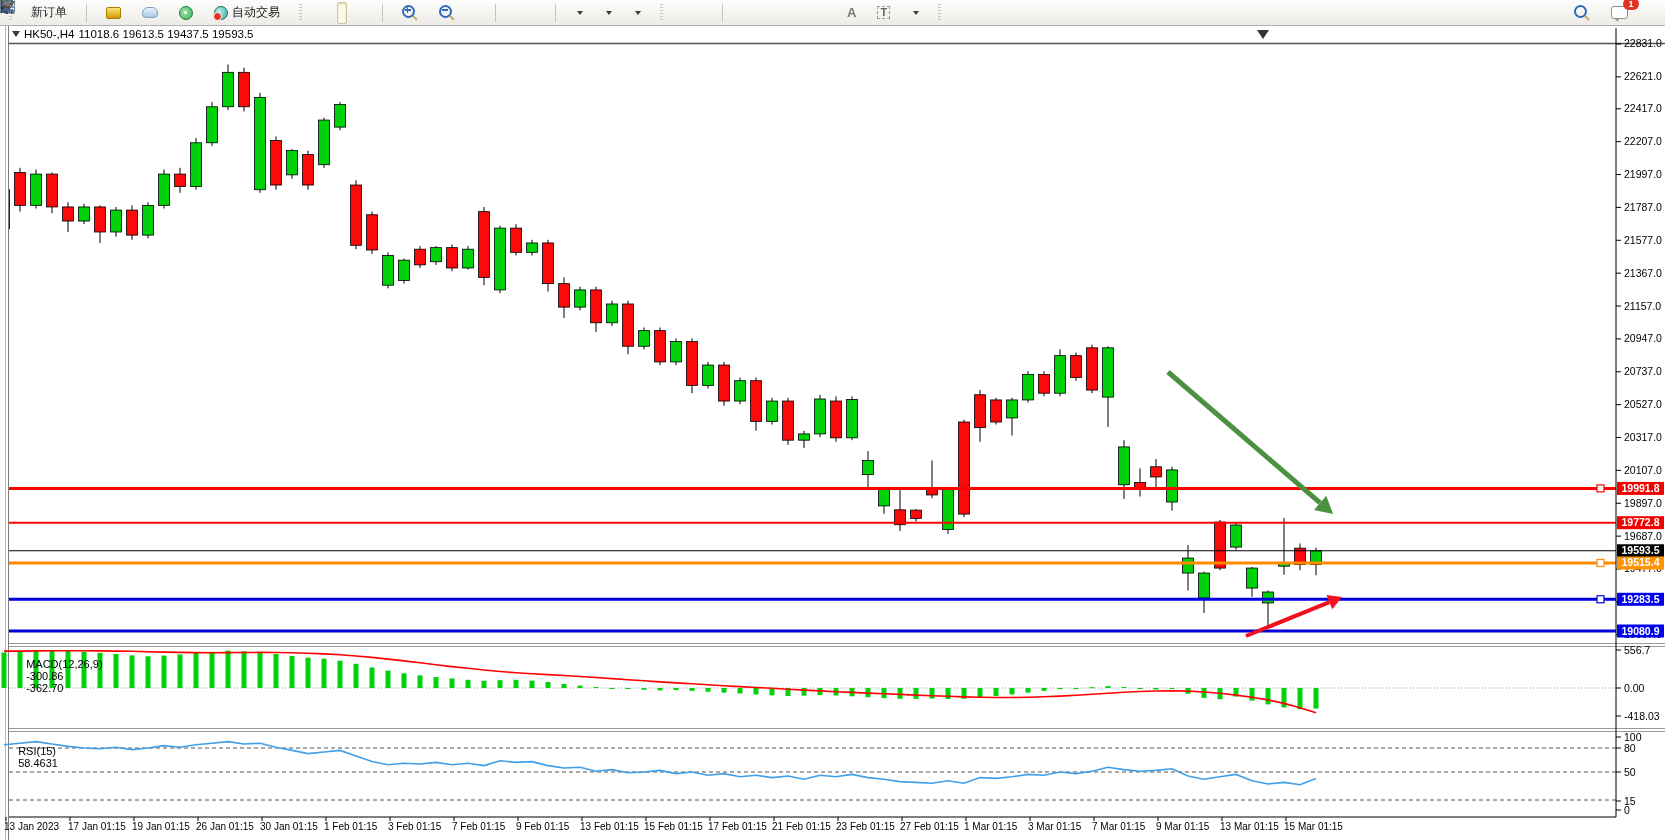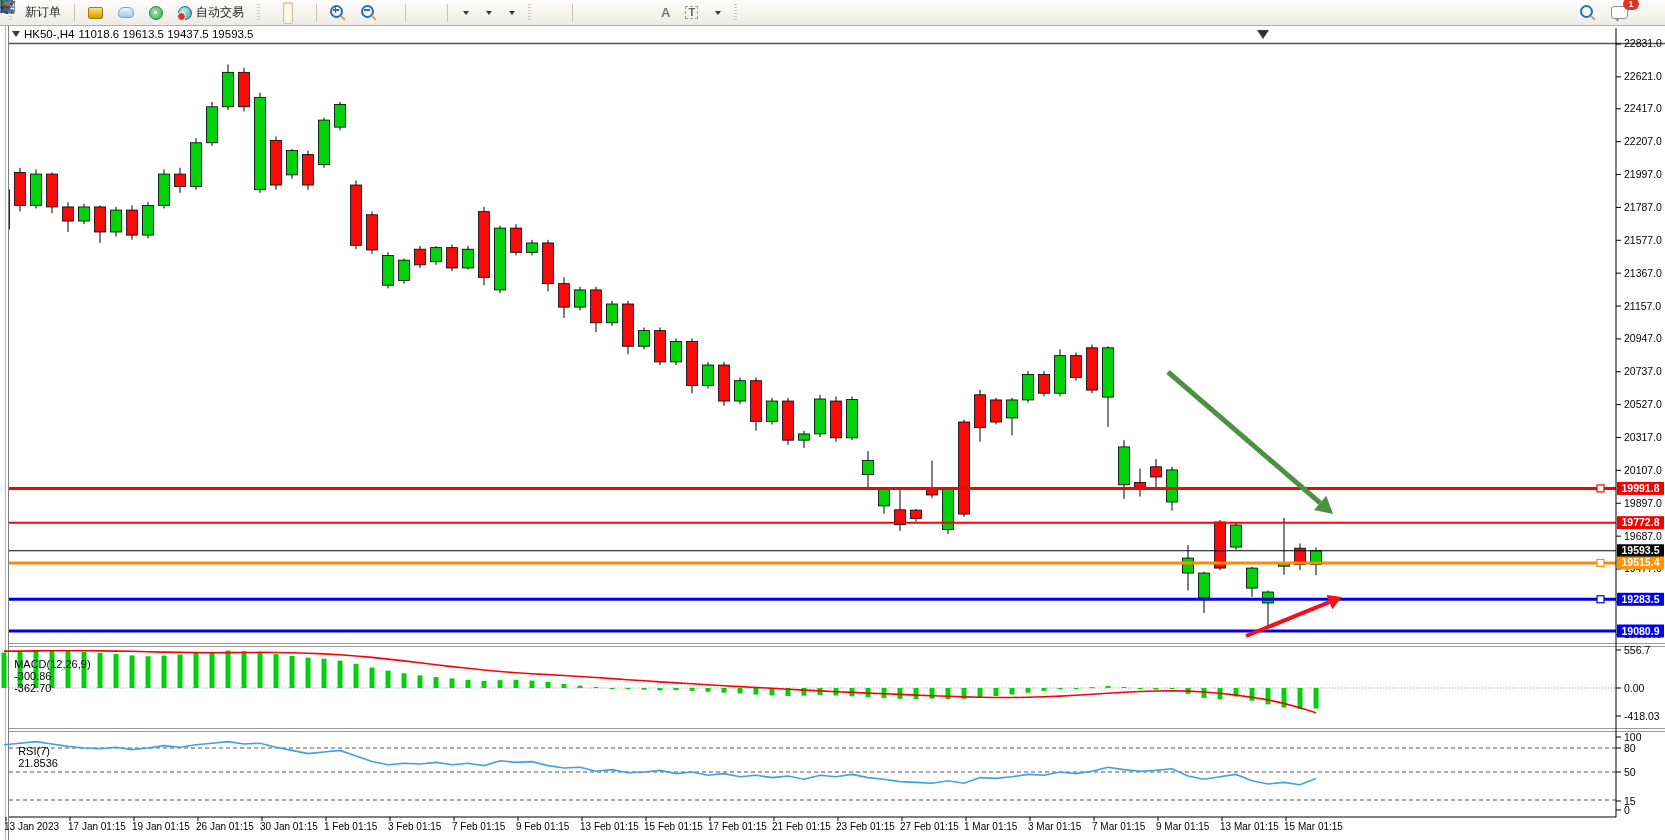--- a/index.html
+++ b/index.html
@@ -1,21 +1,21 @@
 <!DOCTYPE html>
 <html><head>
 <meta charset="utf-8">
 <style>
   html,body{margin:0;padding:0}
   body{width:1665px;height:840px;position:relative;overflow:hidden;background:#fff;
        font-family:"Liberation Sans",sans-serif;-webkit-font-smoothing:antialiased}
   
   .toolbar{position:absolute;top:0;left:0;width:1665px;height:26px;box-sizing:border-box;
     background:linear-gradient(#fdfdfc,#ecebe6);border-bottom:1px solid #b3b0a9;
-    display:flex;align-items:center;padding:2px 6px;gap:5px;z-index:6;font-size:12px;color:#1c1c1c}
+    display:flex;align-items:center;padding:2px 6px;gap:11px;z-index:6;font-size:12px;color:#1c1c1c}
   .tbtn{height:20px;display:inline-flex;align-items:center;gap:4px;padding:0 4px;
     border:1px solid transparent;border-radius:2px;white-space:nowrap;cursor:default}
   .tbtn.active{background:#fdf9ea;border-color:#cdc49a;box-shadow:inset 0 1px 2px rgba(160,150,90,.35)}
   .tf{font-size:11px;padding:0 7px;color:#222}
   .sep{width:1px;height:18px;background:#c6c3bd;margin:0 3px;flex:0 0 auto}
   .grip{width:3px;height:18px;margin:0 3px;flex:0 0 auto;
     background:repeating-linear-gradient(to bottom,#c9c6c0 0 1px,transparent 1px 3px)}
   .caret{width:0;height:0;border-left:3px solid transparent;border-right:3px solid transparent;
     border-top:4px solid #3a3a3a;margin-left:2px}
   .spacer{flex:1 1 auto}
@@ -42,21 +42,21 @@
   .badge{position:absolute;top:-5px;right:-7px;min-width:12px;height:12px;border-radius:7px;background:#e03423;
     color:#fff;font-size:9px;font-weight:bold;display:flex;align-items:center;justify-content:center;padding:0 2px}
   .i-letterA{font-weight:bold;color:#777;font-size:13px;line-height:13px}
   .i-letterT{font-weight:bold;color:#666;font-size:11px;line-height:11px;border:1px dashed #9a9a9a;padding:0 2px}
   .notif{position:relative}
   
   .overlay{position:absolute;z-index:3;font-size:11px;color:#000;white-space:pre}
   .title-strip{top:28px;left:12px;display:flex;align-items:center;gap:4px;font-size:11.5px}
   .oneclick{width:0;height:0;border-left:4px solid transparent;border-right:4px solid transparent;
     border-top:6px solid #3a3a3a}
-  .macd-label{top:646px;left:8px}
+  .macd-label{top:646px;left:20px}
   .rsi-label{top:733px;left:12px}
   svg{position:absolute;top:0;left:0;z-index:1}
   text{font-family:"Liberation Sans",sans-serif}
 </style>
 </head>
 <body>
 
 <svg id="chart-svg" width="1665" height="840">
     <rect x="0" y="26" width="1665" height="814" fill="#ffffff"></rect>
     <line x1="5.5" y1="26" x2="5.5" y2="840" stroke="#b5b5b5"></line>
@@ -650,15 +650,15 @@
   <span>11018.6 19613.5 19437.5 19593.5</span>
 </div>
 
 <div class="overlay macd-label">
   <span>MACD(12,26,9)</span>
   <span>-300.86</span>
   <span>-362.70</span>
 </div>
 
 <div class="overlay rsi-label">
-  <span>RSI(7)</span>
-  <span>21.8536</span>
+  <span>RSI(15)</span>
+  <span>58.4631</span>
 </div>
 
 </body></html>

